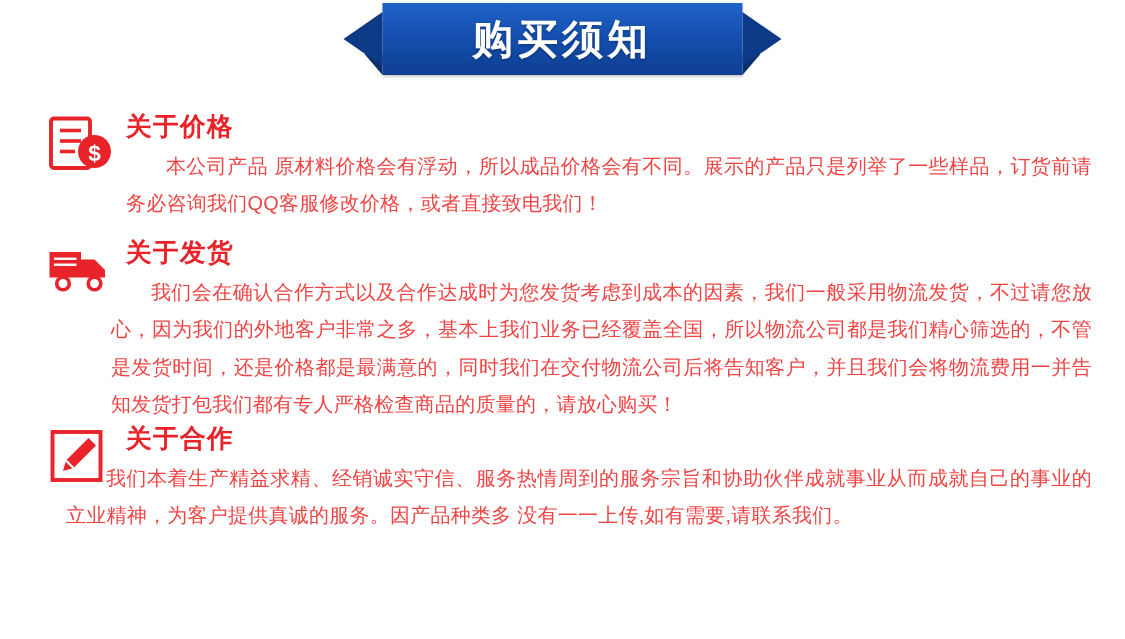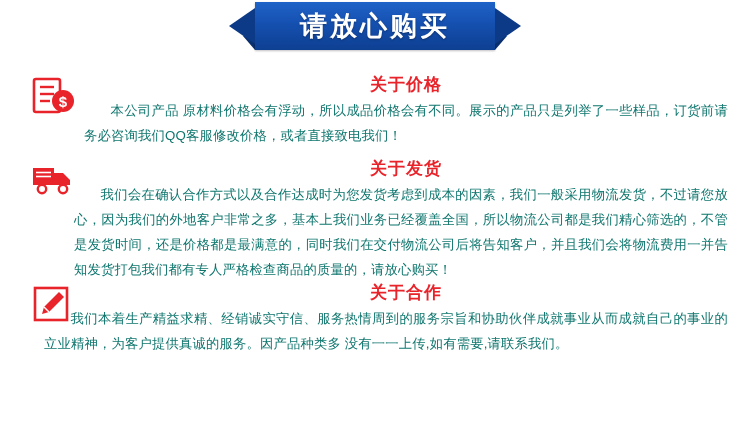--- a/index.html
+++ b/index.html
@@ -102,24 +102,23 @@
     width: 46px;
     height: 40px;
   }
   .sec-head {
     color: #e8232a;
     font-size: 17px;
     font-weight: bold;
     letter-spacing: 1px;
     line-height: 22px;
     margin-bottom: 2px;
-    text-align: center;
   }
   .sec-body {
-    color: #0f766e;
+    color: #ef4444;
     font-size: 13.3px;
     line-height: 25px;
     text-align: justify;
     text-indent: 2em;
     letter-spacing: 0.2px;
   }
   .sec-2 .sec-body {
     padding-left: 0;
   }
   .sec-1 { margin-bottom: 10px; }
@@ -132,21 +131,21 @@
 </style>
 </head>
 <body>
 
 <div class="page">
 
   <div class="banner-wrap">
     <div class="banner-tail-left"></div>
     <div class="banner-tail-right"></div>
     <div class="banner-ribbon"></div>
-    <div class="banner-title">请放心购买</div>
+    <div class="banner-title">购买须知</div>
   </div>
 
   <div class="content">
 
     <div class="section sec-1">
       <div class="sec-icon">
         <svg width="46" height="40" viewBox="0 0 46 40" xmlns="http://www.w3.org/2000/svg">
           <rect x="4" y="3" width="26" height="33" rx="2" fill="none" stroke="#e8232a" stroke-width="2.6"></rect>
           <line x1="10" y1="11" x2="24" y2="11" stroke="#e8232a" stroke-width="2.4"></line>
           <line x1="10" y1="18" x2="24" y2="18" stroke="#e8232a" stroke-width="2.4"></line>

